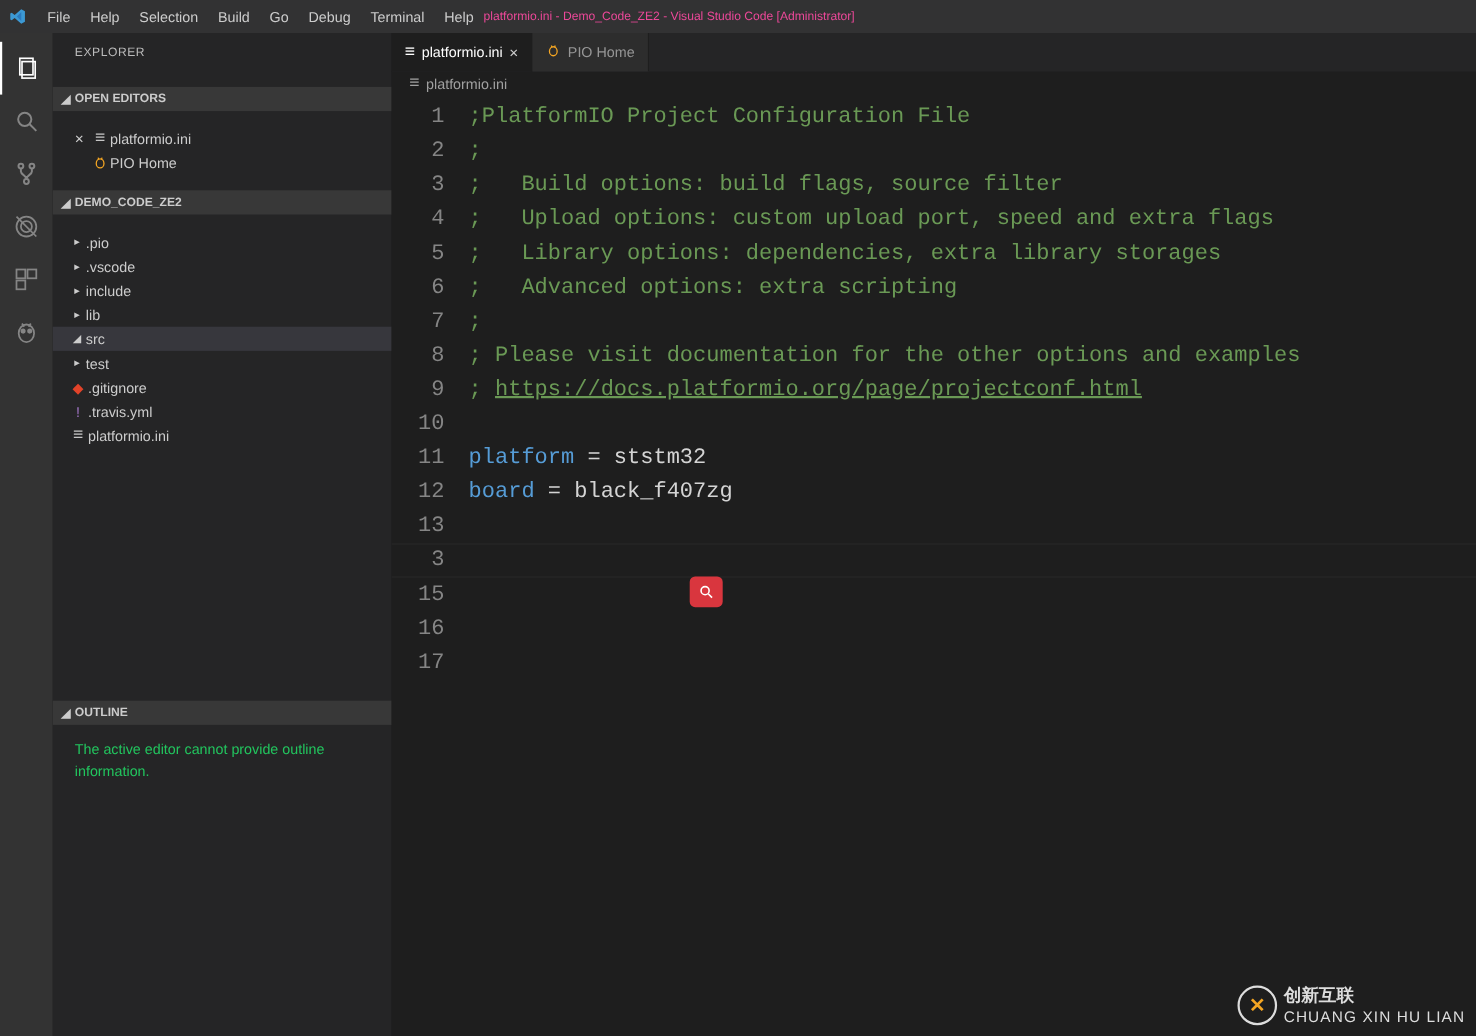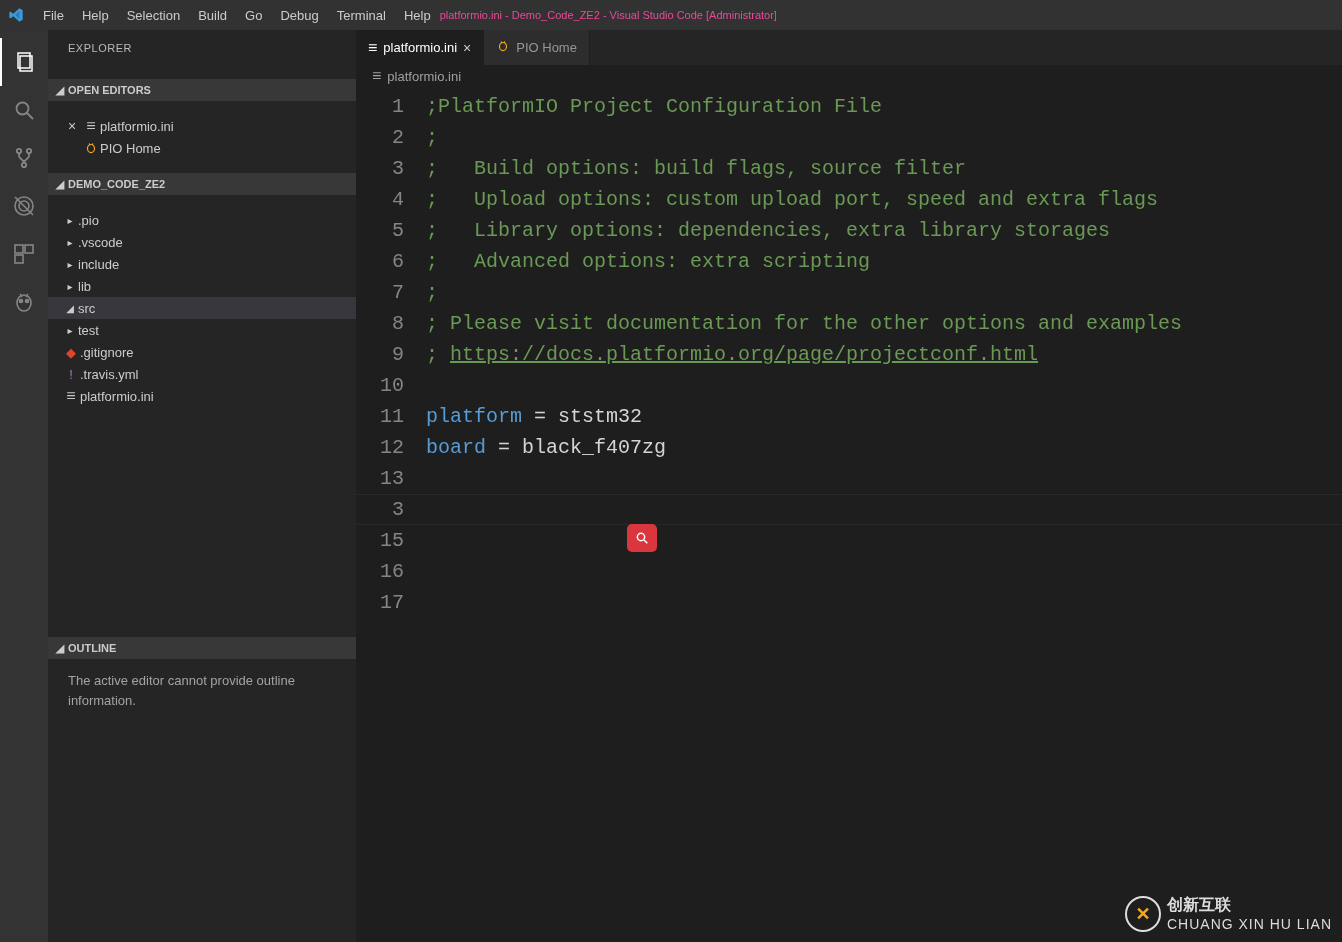--- a/index.html
+++ b/index.html
@@ -81,21 +81,21 @@
   .tree .row {
     height: 22px; display:flex; align-items:center;
     padding-left: 14px;
     color: #cccccc;
     cursor: default;
   }
   .tree .row .close-x { width:20px; text-align:center; color:#cccccc; font-size:14px;}
   .tree .row .glyph { width:18px; display:inline-flex; justify-content:center; color:#c5c5c5; }
   .tree .row.src { background: #37373d; }
   .tree .row .chev-folder { width:16px; display:inline-flex; justify-content:center; font-size:10px; color:#cccccc; }
-  .outline-msg { padding: 12px 20px; color: #a3a3a3; font-size: 13px; line-height:1.5; }
+  .outline-msg { padding: 12px 20px; color: #22c55e; font-size: 13px; line-height:1.5; }
   .outline-section { margin-top: auto; }
 
   
   .editor {
     flex: 1;
     background: #1e1e1e;
     display: flex;
     flex-direction: column;
   }
   .tabs {

